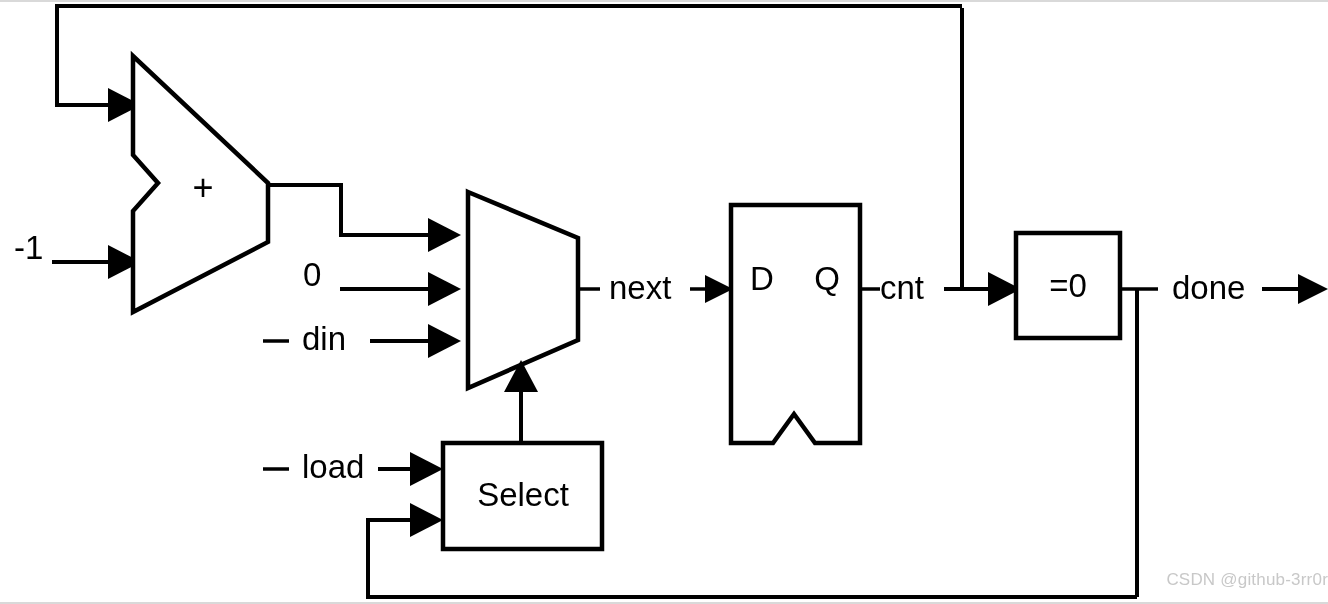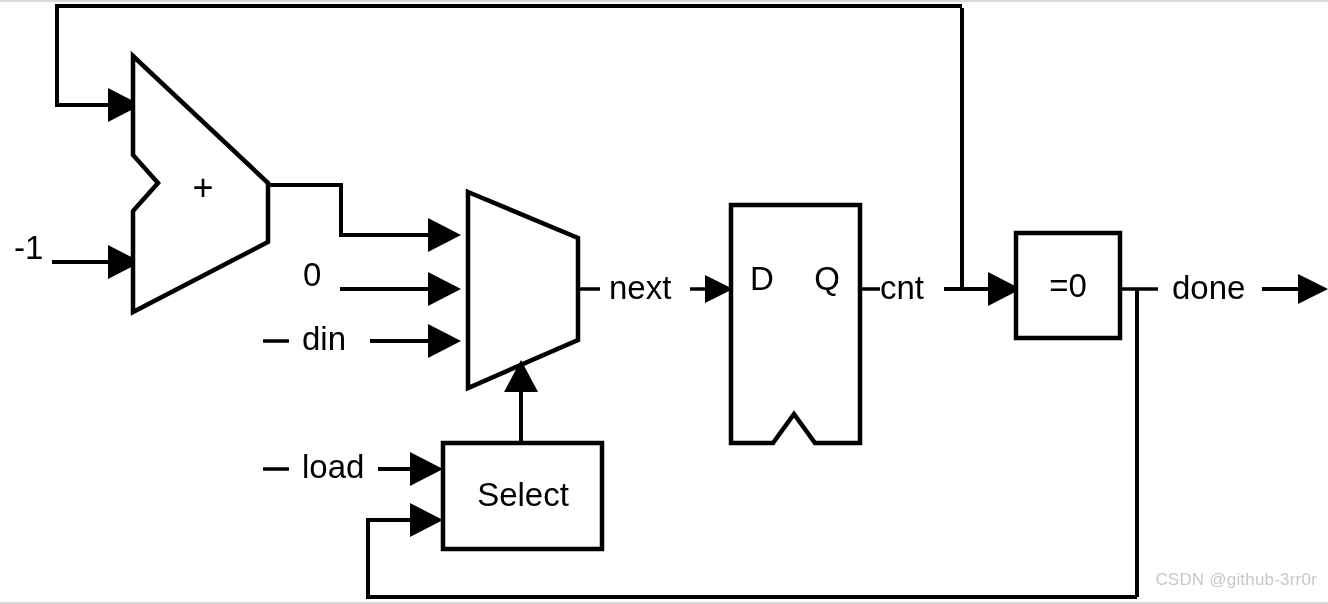--- a/index.html
+++ b/index.html
@@ -66,21 +66,21 @@
   }
   .lbl-op {
     font-family: "Liberation Sans", sans-serif;
     fill: #000000;
     font-size: 36px;
     text-anchor: middle;
     dominant-baseline: middle;
   }
   .watermark {
     position: absolute;
-    right: 11px;
+    right: 0;
     bottom: 14px;
     font-family: "Liberation Sans", sans-serif;
     font-size: 17px;
     color: #c8c8c8;
     letter-spacing: 0.2px;
     user-select: none;
   }
   .topborder {
     position: absolute;
     left: 0; top: 0;

